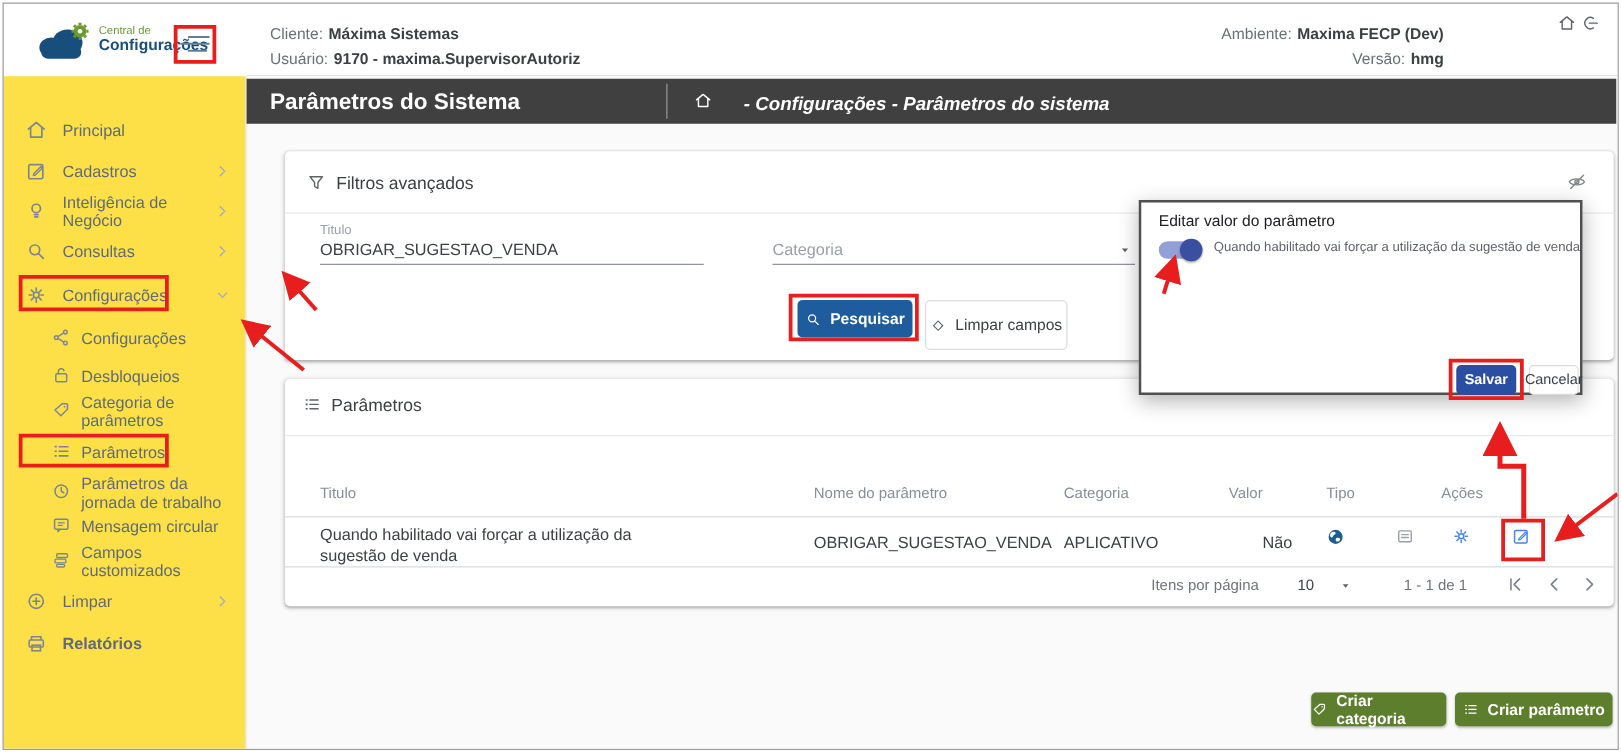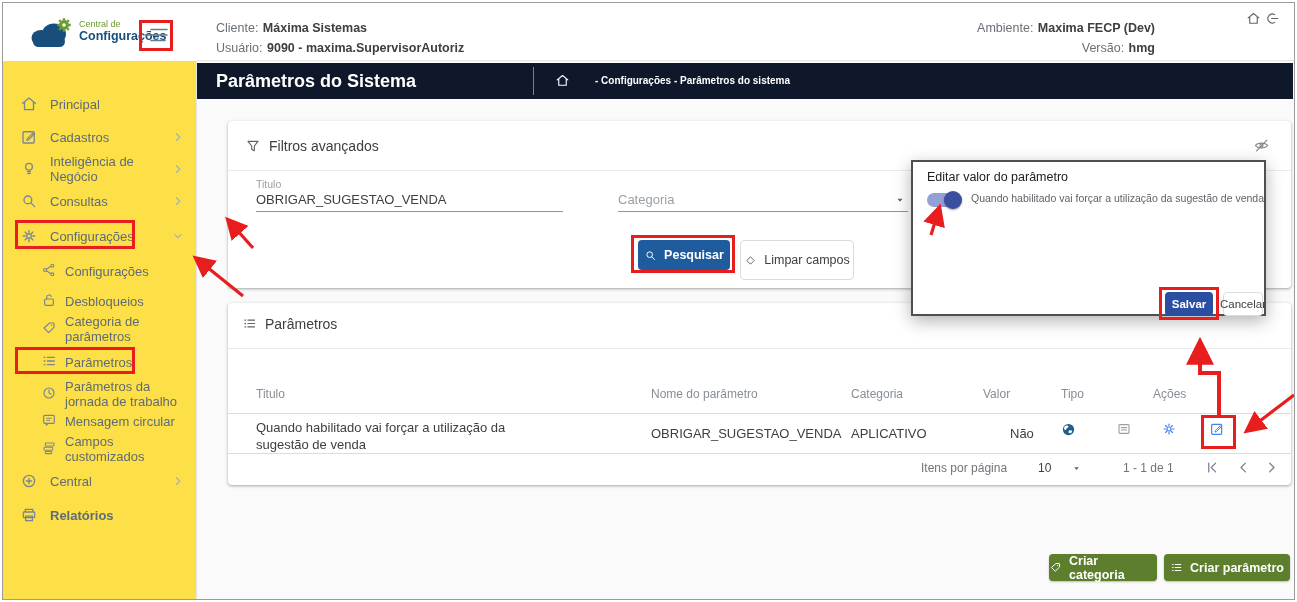--- a/index.html
+++ b/index.html
@@ -17,21 +17,21 @@
   .sb-item{position:absolute;left:0;width:194px;height:28px;color:#5f6b78;font-size:13px;cursor:pointer;}
   .sb-ic{position:absolute;left:17px;top:50%;transform:translateY(-50%);width:18px;height:18px;color:#7c8692;}
   .sb-ic svg{width:18px;height:18px;}
   .sb-lb{position:absolute;left:47px;top:50%;transform:translateY(-50%);width:122px;line-height:15px;}
   .sb-ch{position:absolute;right:12px;top:50%;transform:translateY(-50%);width:14px;height:14px;color:#a9b0b8;}
   .sb-ch svg{width:14px;height:14px;}
   .sub .sb-ic{left:38px;}.sub .sb-ic svg{width:16px;height:16px;}
   .sub .sb-lb{left:62px;width:116px;}
   
   #main-bg{position:absolute;left:194px;top:58px;right:0;bottom:0;background:#fafafa;}
-  #greenbar{position:absolute;left:194px;top:60px;width:1096px;height:36px;background:#0f172a;color:#fff;display:flex;align-items:center;}
+  #greenbar{position:absolute;left:194px;top:60px;width:1096px;height:36px;background:#404040;color:#fff;display:flex;align-items:center;}
   .card{position:absolute;background:#fff;border-radius:4px;box-shadow:0 1px 2px rgba(60,64,67,.28),0 1px 3px 1px rgba(60,64,67,.14);}
   .card-title{font-size:14px;color:#3c4043;}
   .divider{position:absolute;left:0;right:0;height:1px;background:#e8eaed;}
   .field-lab{font-size:10.5px;color:#9aa0a6;}
   .tinput{border:none;outline:none;border-bottom:1px solid #8f949a;font-family:"Liberation Sans",sans-serif;font-size:13px;color:#3c4043;background:transparent;padding:2px 0 4px 0;}
   .tinput::placeholder{color:#9aa0a6;}
   .btn{display:flex;align-items:center;justify-content:center;gap:7px;border-radius:4px;font-size:12.5px;cursor:pointer;box-sizing:border-box;}
   .btn-blue{background:#1f5c9d;color:#fff;font-weight:bold;}
   .btn-outline{background:#fff;border:1px solid #dadce0;color:#3c4043;}
   .btn-green{background:#5d7e2d;color:#fff;font-weight:bold;box-shadow:0 1px 2px rgba(0,0,0,.25);}
@@ -185,21 +185,21 @@
         <path d="M8 4.5 H24 M2 10 H24 M8 15.5 H22"></path>
       </svg>
     </div>
 
     <div class="abs" style="left:213px;top:15px;">
       <span class="lbl">Cliente:</span>
       <span class="val">Máxima Sistemas</span>
     </div>
     <div class="abs" style="left:213px;top:35px;">
       <span class="lbl">Usuário:</span>
-      <span class="val">9090 - maxima.SupervisorAutoriz</span>
+      <span class="val">9170 - maxima.SupervisorAutoriz</span>
     </div>
 
     <div class="abs" style="left:850px;top:15px;width:302px;text-align:right;">
       <span class="lbl">Ambiente:</span>
       <span class="val">Maxima FECP (Dev)</span>
     </div>
     <div class="abs" style="left:850px;top:35px;width:302px;text-align:right;">
       <span class="lbl">Versão:</span>
       <span class="val">hmg</span>
     </div>
@@ -219,21 +219,21 @@
   <div id="main-bg"></div>
 
   <div id="greenbar">
     <span class="abs" style="left:19px;top:8px;font-size:18px;font-weight:bold;">Parâmetros do Sistema</span>
     <span class="abs" style="left:336px;top:4px;height:28px;width:1px;background:rgba(255,255,255,.45);"></span>
     <span class="abs" style="left:358px;top:10px;width:15px;height:15px;color:#fff;">
       <svg class="ic" width="15" height="15" viewBox="0 0 24 24">
           <use href="#i-home"></use>
         </svg>
     </span>
-    <span class="abs" style="left:398px;top:12px;font-size:10px;font-weight:bold;">- Configurações - Parâmetros do sistema</span>
+    <span class="abs" style="left:398px;top:12px;font-size:15px;font-weight:bold;font-style:italic;">- Configurações - Parâmetros do sistema</span>
   </div>
 
   <div id="sidebar">
     <div class="sb-item" style="top:29px;">
       <span class="sb-ic"><svg viewBox="0 0 24 24">
             <use href="#i-home"></use>
           </svg></span>
       <span class="sb-lb">Principal</span>
     </div>
     <div class="sb-item" style="top:62px;">
@@ -311,21 +311,21 @@
     <div class="sb-item sub" style="top:374px;">
       <span class="sb-ic"><svg viewBox="0 0 24 24">
             <use href="#i-stack"></use>
           </svg></span>
       <span class="sb-lb">Campos customizados</span>
     </div>
     <div class="sb-item" style="top:406px;">
       <span class="sb-ic"><svg viewBox="0 0 24 24">
             <use href="#i-plusc"></use>
           </svg></span>
-      <span class="sb-lb">Central</span>
+      <span class="sb-lb">Limpar</span>
       <span class="sb-ch"><svg viewBox="0 0 24 24">
             <use href="#i-chev-r"></use>
           </svg></span>
     </div>
     <div class="sb-item" style="top:440px;font-weight:bold;">
       <span class="sb-ic"><svg viewBox="0 0 24 24">
             <use href="#i-print"></use>
           </svg></span>
       <span class="sb-lb">Relatórios</span>
     </div>

